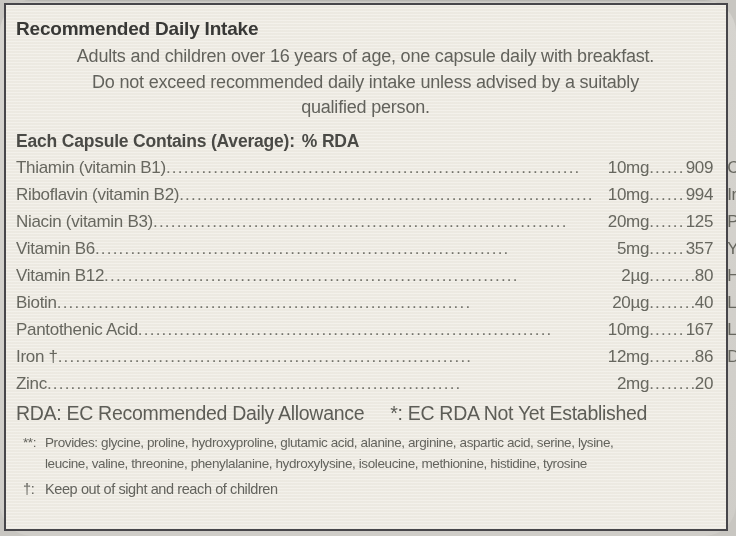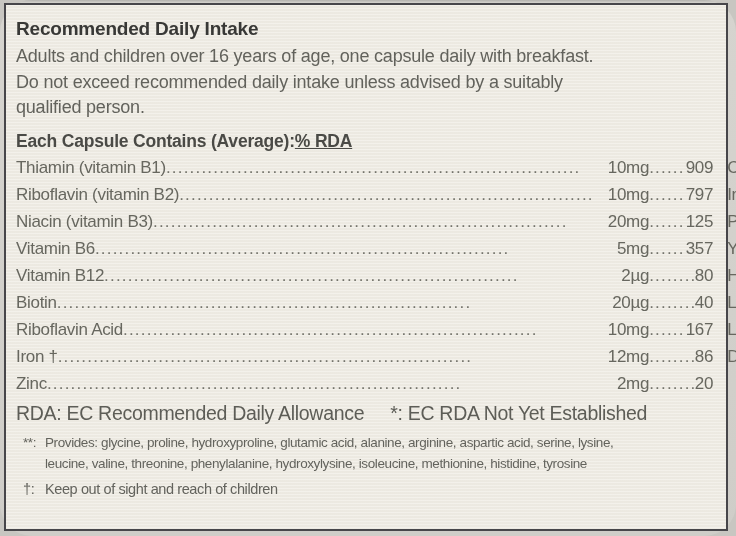--- a/index.html
+++ b/index.html
@@ -17,25 +17,25 @@
     background:linear-gradient(180deg,#b2b1ad 0px,#d6d4cf 3px,#cfcdc8 100%);border-radius:32px;}
   .panel{position:absolute;top:3px;left:4px;right:8px;bottom:5px;
     background:
       repeating-linear-gradient(180deg, rgba(255,255,255,0.25) 0 1px, rgba(0,0,0,0.012) 1px 3px),
       var(--label-bg);
     border:2.5px solid var(--frame);}
   .content{padding:7px 11px 0 10px;color:var(--body);}
 
   .title{font-size:19px;font-weight:bold;color:var(--title);letter-spacing:-0.2px;
     line-height:24px;margin-top:5px;}
-  .intro{margin-top:3px;font-size:18px;line-height:25.5px;letter-spacing:-0.2px;color:#62625c;}
+  .intro{margin-top:3px;font-size:18px;line-height:25.5px;letter-spacing:-0.2px;color:#62625c;text-align:center;}
 
   .cap-heading{margin-top:8px;font-size:17.5px;font-weight:bold;color:var(--heading);
     letter-spacing:-0.2px;line-height:24px;}
-  .cap-heading .rda-label{text-decoration:underline;}
+  .cap-heading .rda-label{margin-left:7px;}
 
   .columns{display:flex;gap:14px;margin-top:1px;}
   .col{flex:0 0 352px;}
   .col.right{flex:1 1 auto;}
   .row{display:flex;align-items:baseline;line-height:27px;font-size:17px;
     letter-spacing:-0.3px;white-space:nowrap;color:var(--body);}
   .nm{flex:0 0 auto;}
   .dots{flex:1 1 auto;overflow:hidden;white-space:nowrap;min-width:6px;color:#74746c;}
   .dots::before{content:"......................................................................";letter-spacing:1.2px;}
   .amt{flex:0 0 auto;margin-left:14px;}
@@ -82,21 +82,21 @@
                 <span class="val">909</span>
               </span>
   </div>
 
   <div class="row">
     <span class="nm">Riboflavin (vitamin B2)</span>
               <span class="dots"></span>
               <span class="amt">10mg</span>
               <span class="tail">
                 <span class="dots"></span>
-                <span class="val">797</span>
+                <span class="val">994</span>
               </span>
   </div>
 
   <div class="row">
     <span class="nm">Niacin (vitamin B3)</span>
               <span class="dots"></span>
               <span class="amt">20mg</span>
               <span class="tail">
                 <span class="dots"></span>
                 <span class="val">125</span>
@@ -127,21 +127,21 @@
     <span class="nm">Biotin</span>
               <span class="dots"></span>
               <span class="amt">20µg</span>
               <span class="tail">
                 <span class="dots"></span>
                 <span class="val">40</span>
               </span>
   </div>
 
   <div class="row">
-    <span class="nm">Riboflavin Acid</span>
+    <span class="nm">Pantothenic Acid</span>
               <span class="dots"></span>
               <span class="amt">10mg</span>
               <span class="tail">
                 <span class="dots"></span>
                 <span class="val">167</span>
               </span>
   </div>
 
   <div class="row">
     <span class="nm">Iron †</span>

